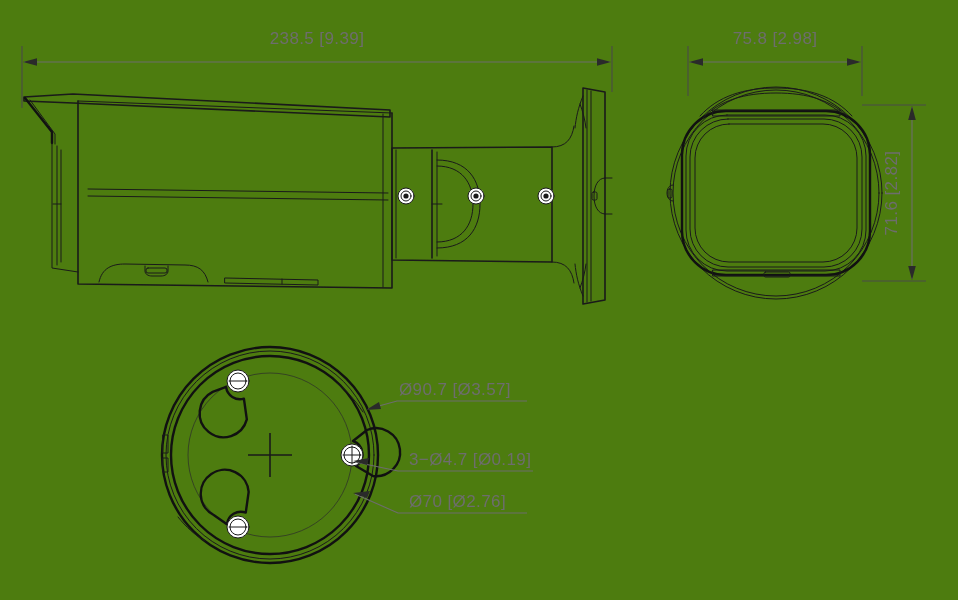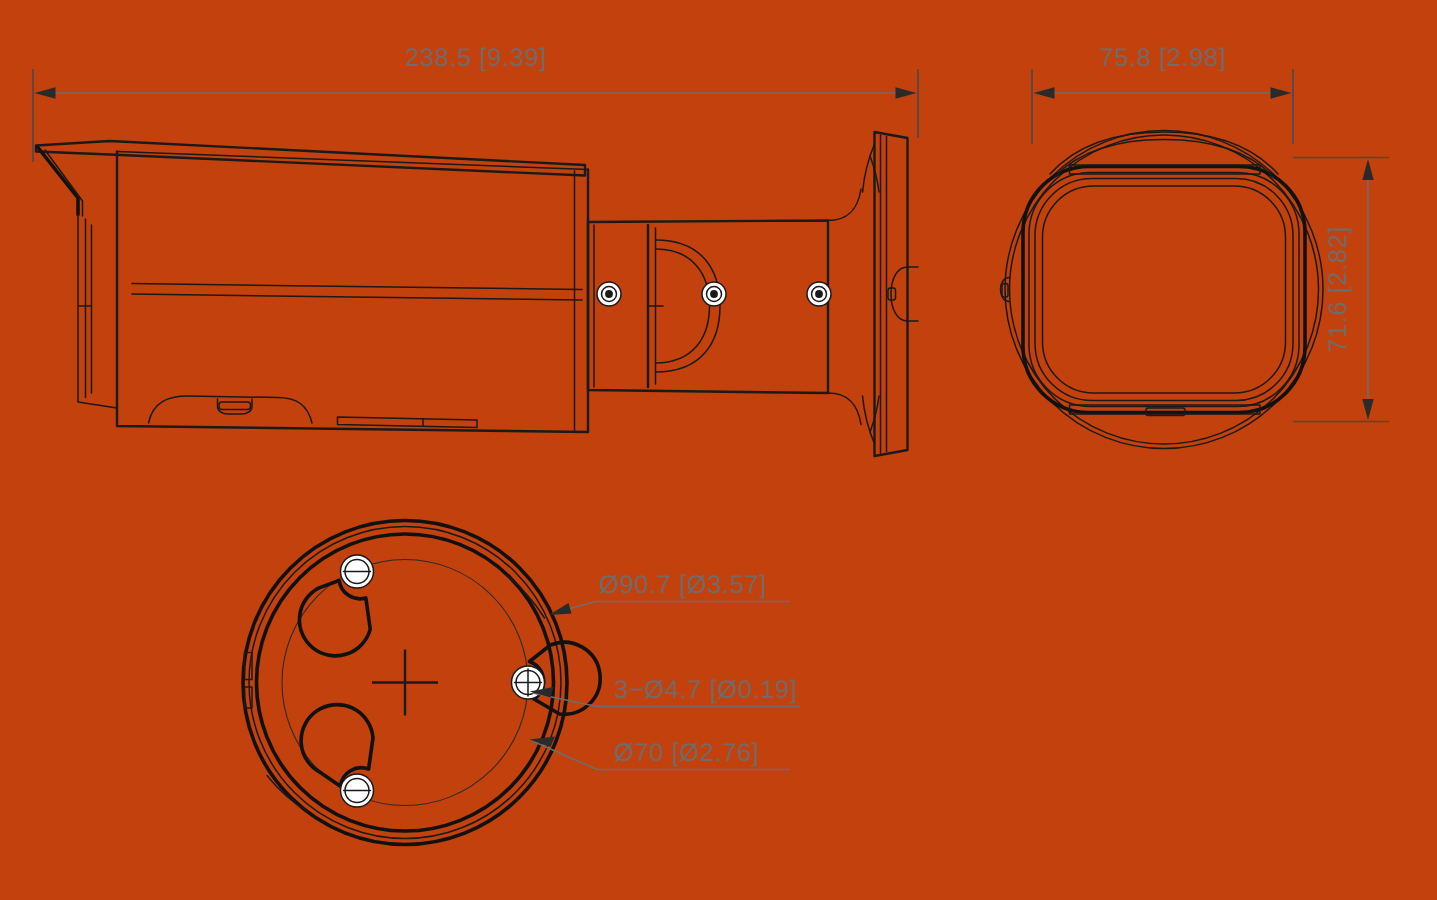--- a/index.html
+++ b/index.html
@@ -1,21 +1,21 @@
 <!DOCTYPE html>
 <html><head>
 <meta charset="utf-8">
 <title>Camera Dimension Drawing</title>
 <style>
   html,body{margin:0;padding:0;background:#ffffff;}
   body{
     width:958px;height:600px;overflow:hidden;
     font-family:"Liberation Sans","DejaVu Sans",sans-serif;
   }
-  #sheet{position:relative;width:958px;height:600px;background:#c2410c;}
+  #sheet{position:relative;width:958px;height:600px;background:#4d7c0f;}
   svg{display:block;}
   .dimtext{
     font-family:"Liberation Sans","DejaVu Sans",sans-serif;
     font-size:17px;
     fill:#6d6d6d;
     letter-spacing:0.4px;
   }
   .obj{fill:none;stroke:#1a1a1a;stroke-width:1.6;stroke-linejoin:round;stroke-linecap:round;}
   .obj-thin{fill:none;stroke:#1a1a1a;stroke-width:1.0;stroke-linejoin:round;stroke-linecap:round;}
   .obj-hair{fill:none;stroke:#2b2b2b;stroke-width:0.7;}

